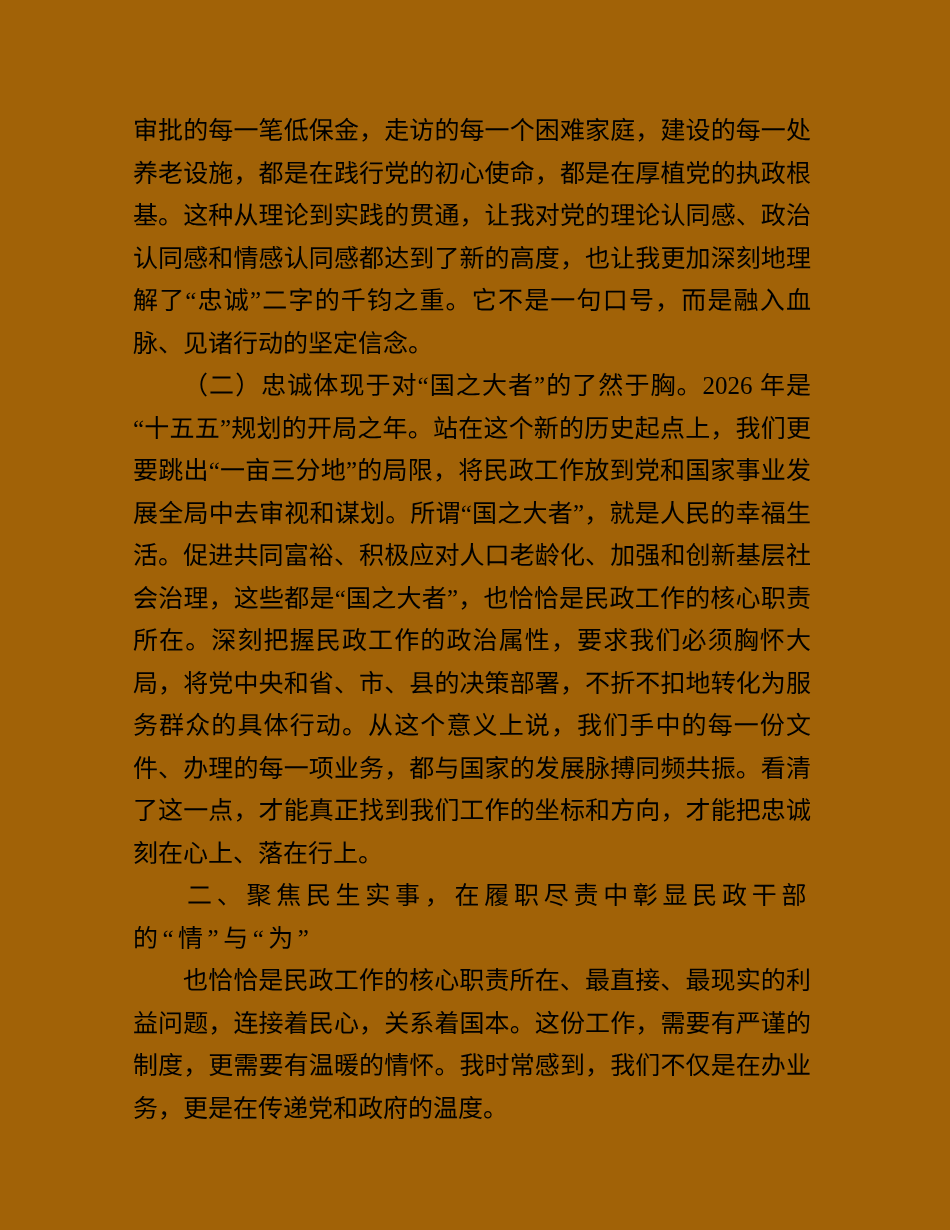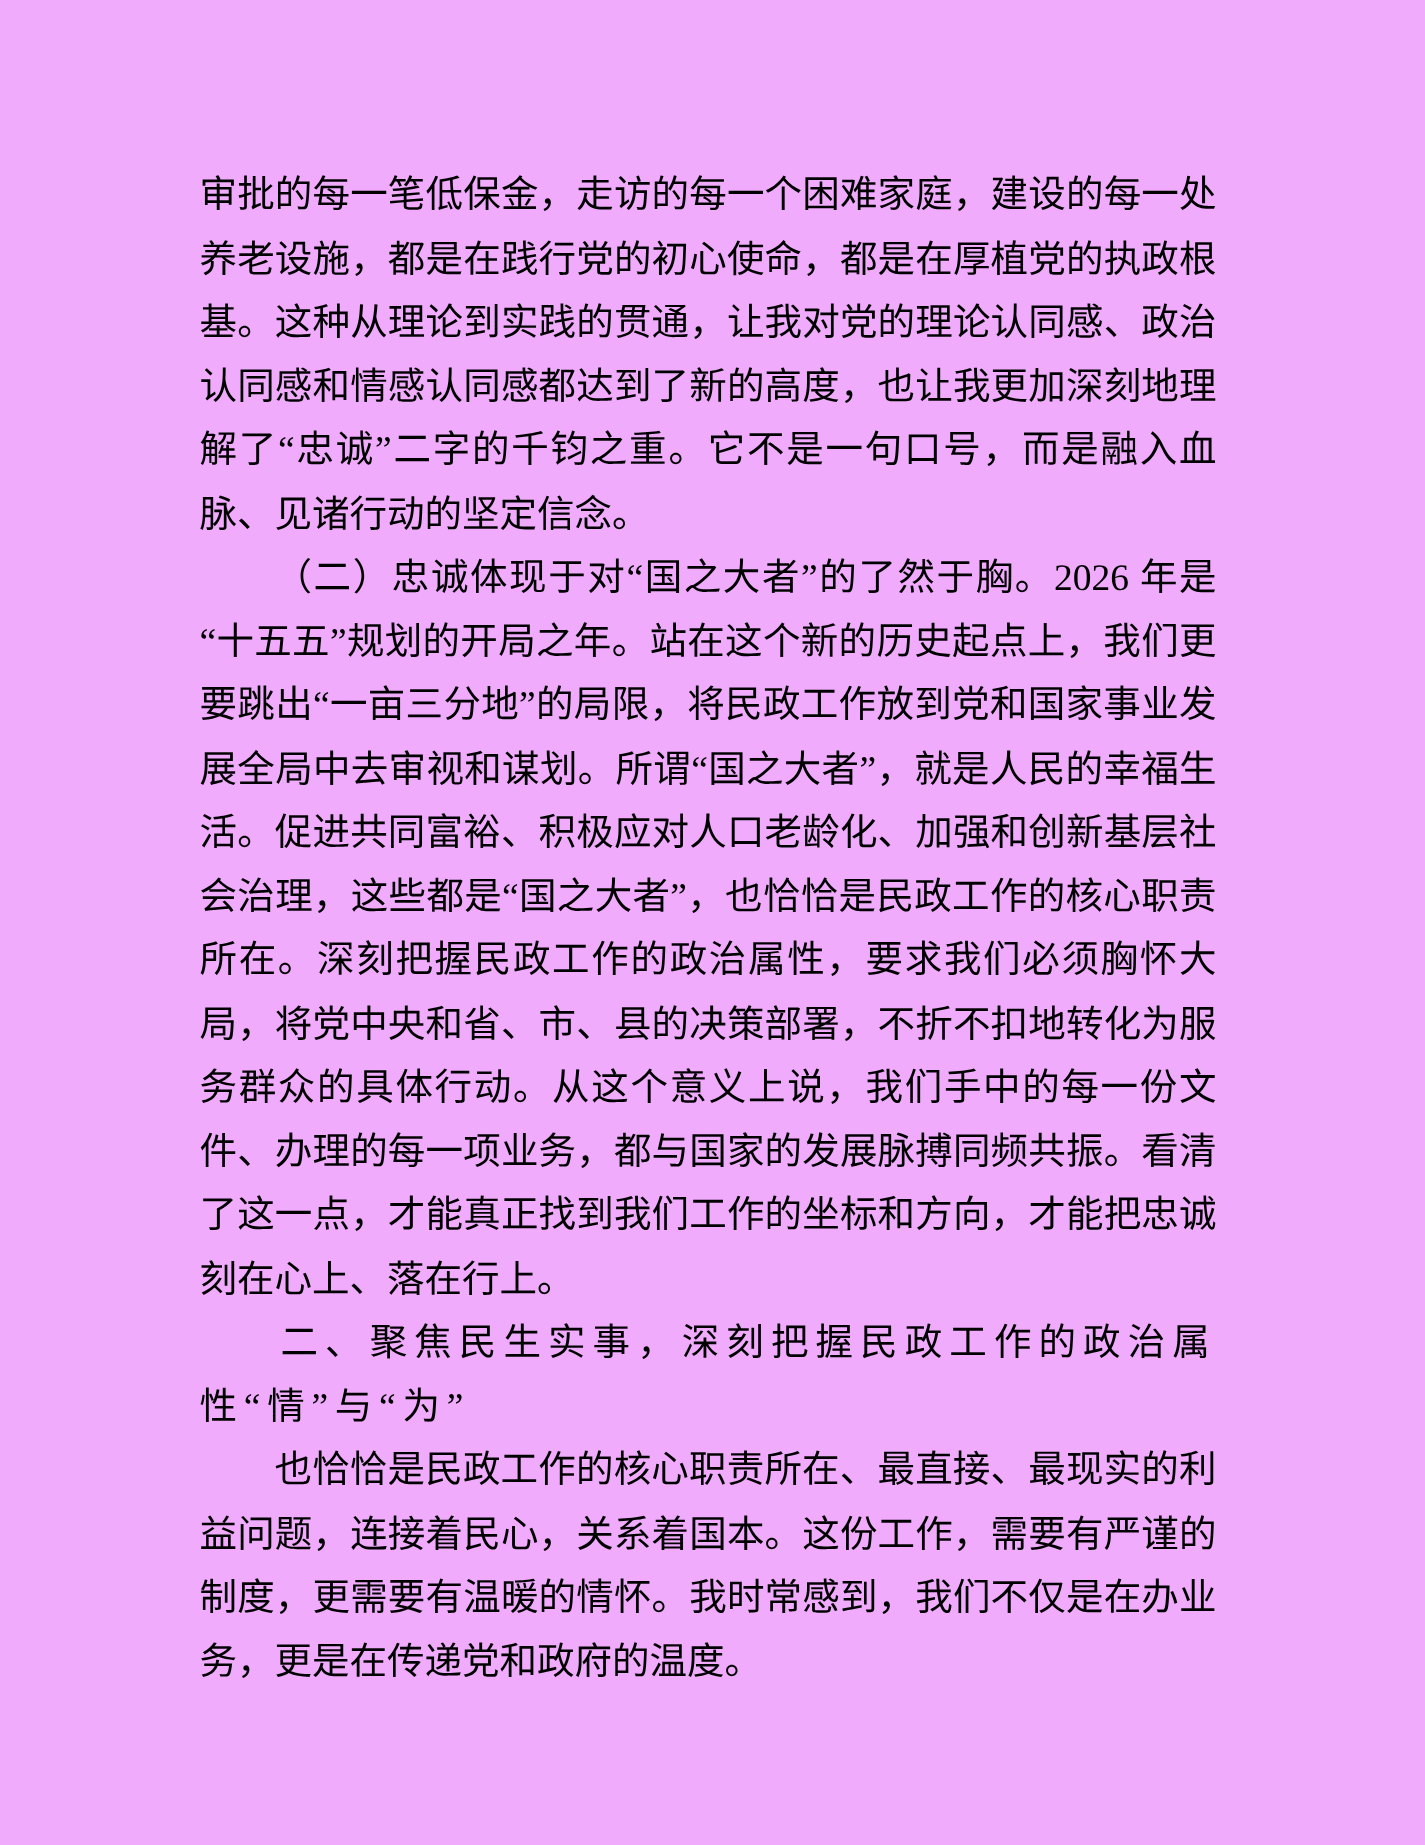--- a/index.html
+++ b/index.html
@@ -4,21 +4,21 @@
 <style>
   html, body {
     margin: 0;
     padding: 0;
     background: #ffffff;
   }
   .page {
     position: relative;
     width: 950px;
     height: 1230px;
-    background: #f0abfc;
+    background: #a16207;
     overflow: hidden;
     font-family: "Liberation Serif", "DejaVu Serif", serif;
     color: #000000;
   }
   .doc-body {
     position: absolute;
     left: 133px;
     top: 110px;
     width: 678px;
   }
@@ -40,16 +40,16 @@
     text-indent: 54px;
   }
 </style>
 </head>
 <body>
 
 <div class="page">
   <div class="doc-body">
     <p class="para">审批的每一笔低保金，走访的每一个困难家庭，建设的每一处养老设施，都是在践行党的初心使命，都是在厚植党的执政根基。这种从理论到实践的贯通，让我对党的理论认同感、政治认同感和情感认同感都达到了新的高度，也让我更加深刻地理解了“忠诚”二字的千钧之重。它不是一句口号，而是融入血脉、见诸行动的坚定信念。</p>
     <p class="para indent">（二）忠诚体现于对“国之大者”的了然于胸。2026 年是“十五五”规划的开局之年。站在这个新的历史起点上，我们更要跳出“一亩三分地”的局限，将民政工作放到党和国家事业发展全局中去审视和谋划。所谓“国之大者”，就是人民的幸福生活。促进共同富裕、积极应对人口老龄化、加强和创新基层社会治理，这些都是“国之大者”，也恰恰是民政工作的核心职责所在。深刻把握民政工作的政治属性，要求我们必须胸怀大局，将党中央和省、市、县的决策部署，不折不扣地转化为服务群众的具体行动。从这个意义上说，我们手中的每一份文件、办理的每一项业务，都与国家的发展脉搏同频共振。看清了这一点，才能真正找到我们工作的坐标和方向，才能把忠诚刻在心上、落在行上。</p>
-    <p class="para heading">二、聚焦民生实事，深刻把握民政工作的政治属性“情”与“为”</p>
+    <p class="para heading">二、聚焦民生实事，在履职尽责中彰显民政干部的“情”与“为”</p>
     <p class="para indent">也恰恰是民政工作的核心职责所在、最直接、最现实的利益问题，连接着民心，关系着国本。这份工作，需要有严谨的制度，更需要有温暖的情怀。我时常感到，我们不仅是在办业务，更是在传递党和政府的温度。</p>
   </div>
 </div>
 
 </body></html>

